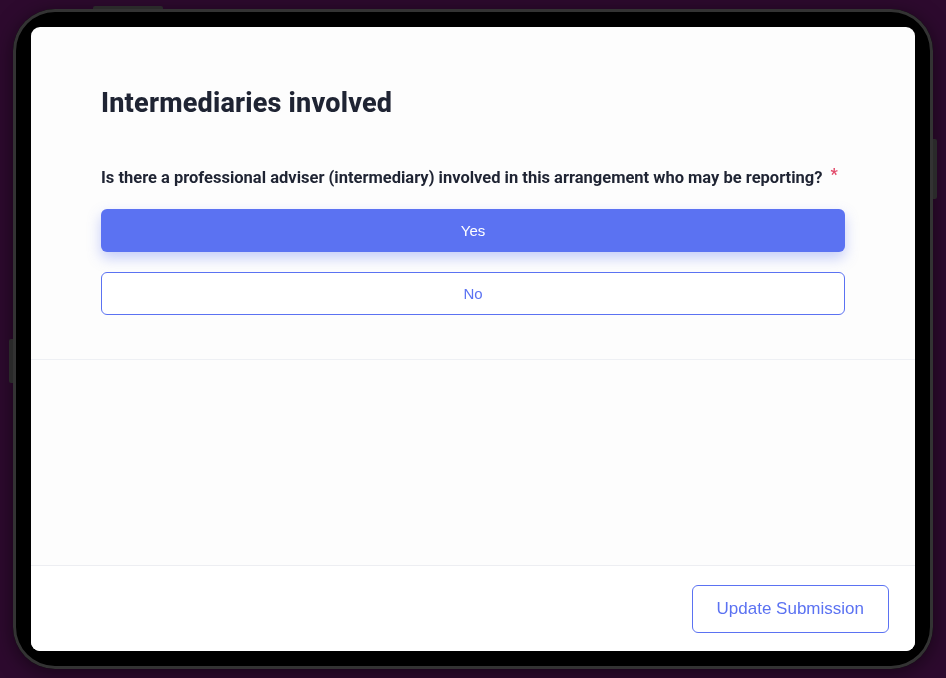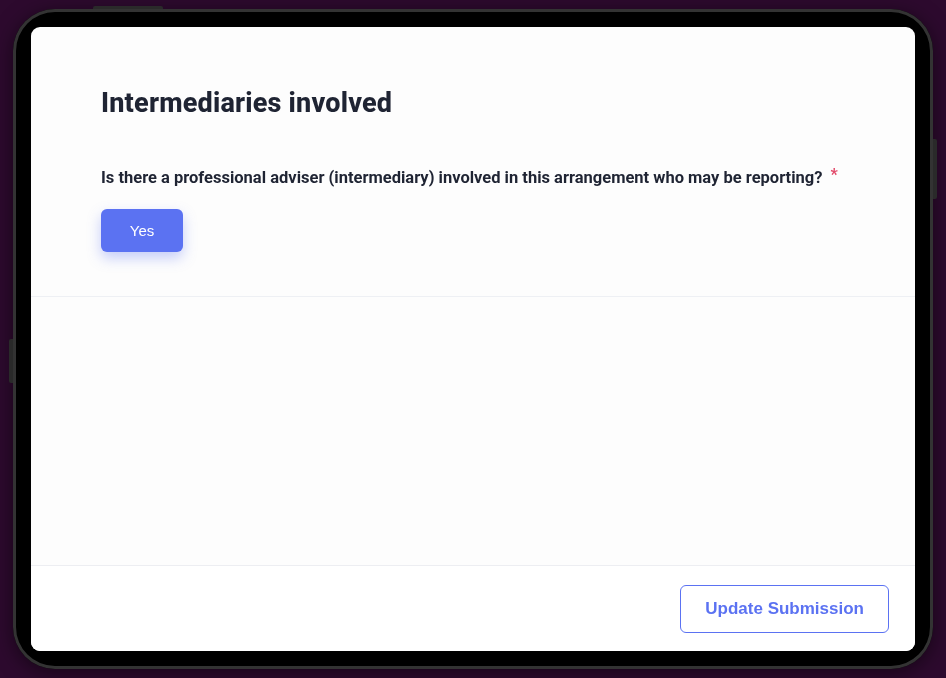--- a/index.html
+++ b/index.html
@@ -80,20 +80,21 @@
     color: #e24a6a;
     font-weight: 700;
     font-size: 16px;
     margin-left: 4px;
     vertical-align: top;
   }
   .button-row {
     margin-top: 18px;
     display: flex;
     gap: 20px;
+    flex-direction: column;
   }
   .toggle-btn {
     min-width: 82px;
     height: 43px;
     border-radius: 6px;
     font-size: 15px;
     font-weight: 500;
     cursor: pointer;
     border: 1px solid #5b72f2;
     background: #fff;
@@ -138,21 +139,21 @@
     align-items: center;
     justify-content: flex-end;
     padding: 0 26px;
     gap: 18px;
   }
   .footer-btn {
     height: 48px;
     padding: 0 24px;
     border-radius: 6px;
     font-size: 17px;
-    font-weight: 700;
+    font-weight: 400;
     cursor: pointer;
   }
   .footer-btn.outline {
     background: #fff;
     border: 1px solid #5b72f2;
     color: #5b72f2;
   }
   .footer-btn.primary {
     background: #5b72f2;
     border: none;
@@ -175,20 +176,21 @@
 
       <h1 class="section-title">Intermediaries involved</h1>
 
       <div>
         <span class="question-label">Is there a professional adviser (intermediary) involved in this arrangement who may be reporting?</span>
         <span class="required-star">*</span>
       </div>
 
       <div class="button-row">
         <button class="toggle-btn selected">Yes</button>
+        <button class="toggle-btn">No</button>
       </div>
 
       <hr class="divider">
 
 
     </div>
 
     <div class="footer-bar">
       <button class="footer-btn outline">Update Submission</button>
     </div>

